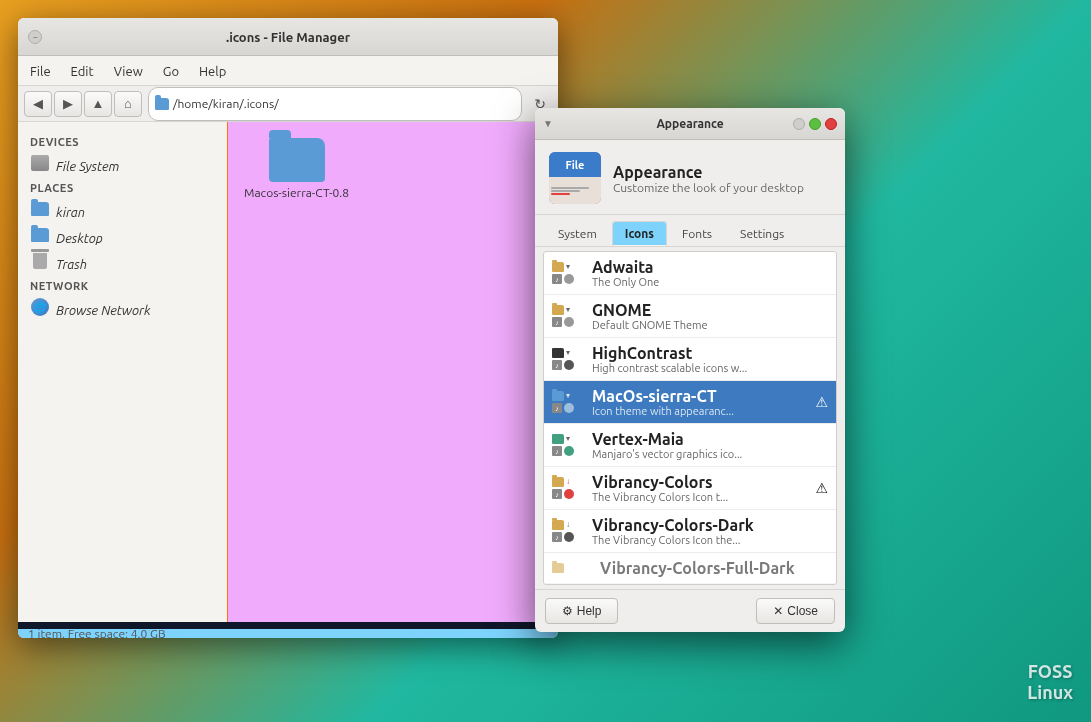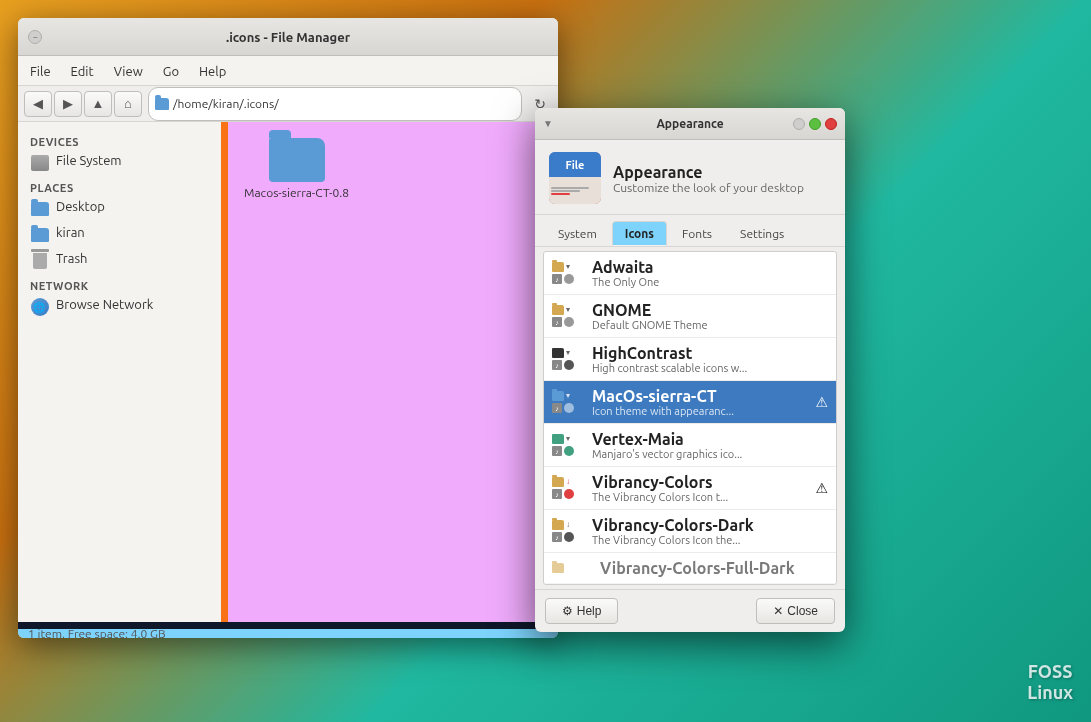--- a/index.html
+++ b/index.html
@@ -149,41 +149,42 @@
 
     .content-area {
       display: flex;
       flex: 1;
       overflow: hidden;
     }
 
     .sidebar {
       width: 210px;
       background: #f5f3f0;
-      border-right: 7px solid #f97316;
+      border-right: 1px solid #f97316;
       padding: 8px 0;
       overflow-y: auto;
     }
 
     .sidebar-section-header {
       font-size: 11px;
       font-weight: 700;
       color: #555;
       padding: 6px 12px 2px;
       letter-spacing: 0.5px;
     }
 
     .sidebar-item {
       display: flex;
-      align-items: flex-start;
+      align-items: flex-end;
       padding: 3px 12px;
       gap: 6px;
       cursor: pointer;
       font-size: 13px;
       color: #333;
+      font-style: italic;
     }
 
     .sidebar-icon {
       width: 20px;
       height: 20px;
       display: flex;
       align-items: center;
       justify-content: center;
       font-size: 14px;
       flex-shrink: 0;
@@ -691,27 +692,27 @@
           <div class="icon-drive"></div>
         </div>
         <span>File System</span>
       </div>
 
       <div class="sidebar-section-header">PLACES</div>
       <div class="sidebar-item">
         <div class="sidebar-icon">
           <div class="icon-folder-blue"></div>
         </div>
-        <span>Desktop</span>
+        <span>kiran</span>
       </div>
       <div class="sidebar-item">
         <div class="sidebar-icon">
           <div class="icon-folder-blue"></div>
         </div>
-        <span>kiran</span>
+        <span>Desktop</span>
       </div>
       <div class="sidebar-item">
         <div class="sidebar-icon">
           <div class="icon-trash"></div>
         </div>
         <span>Trash</span>
       </div>
 
       <div class="sidebar-section-header">NETWORK</div>
       <div class="sidebar-item">

